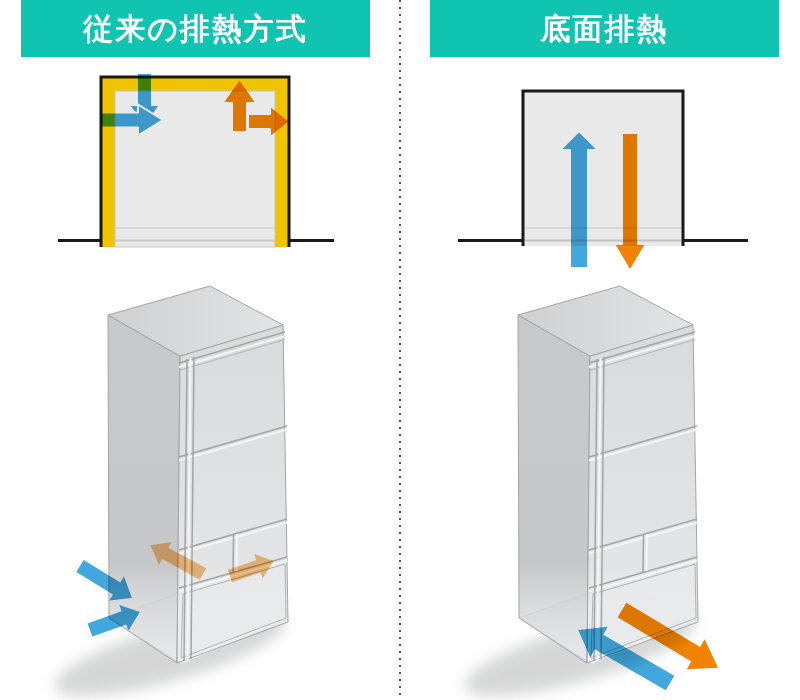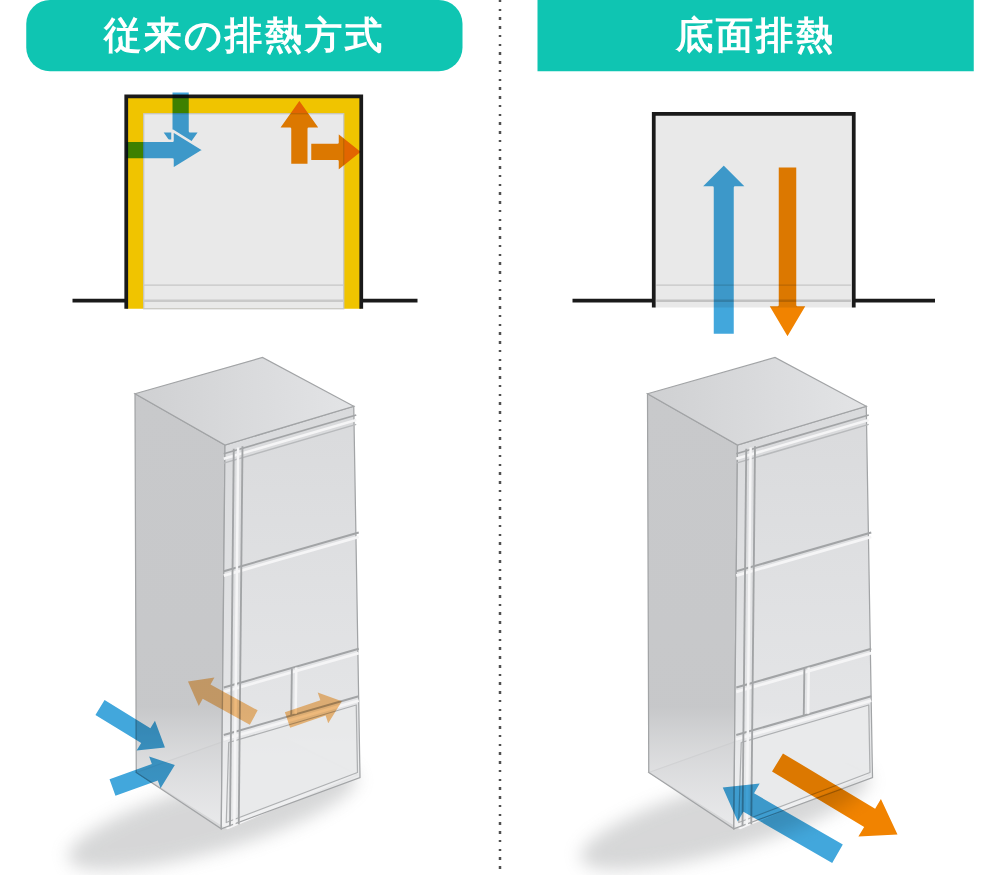--- a/index.html
+++ b/index.html
@@ -2,21 +2,21 @@
 <html><head>
 <meta charset="utf-8">
 <style>
   html,body{margin:0;padding:0;background:#fff;}
   .canvas{position:relative;width:800px;height:700px;background:#fff;overflow:hidden;
           font-family:"Liberation Sans","DejaVu Sans",sans-serif;}
   .divider{position:absolute;left:399px;top:0;width:2px;height:700px;
            background-image:repeating-linear-gradient(to bottom,#4f4f4f 0 2px,transparent 2px 7px);}
   .hdr{position:absolute;top:0;height:57px;width:349px;display:flex;align-items:center;justify-content:center;}
   .hdr span{color:#fff;font-size:30px;font-weight:700;letter-spacing:2px;line-height:1;}
-  .hdr.left{left:21px;border-radius:19px;} .hdr.right{left:430px;}
+  .hdr.left{left:21px;} .hdr.right{left:430px;}
   .topdiag{position:absolute;top:60px;}
   .topdiag.left{left:30px;width:340px;height:200px;}
   .topdiag.right{left:430px;width:340px;height:230px;}
   .fridge{position:absolute;top:262px;width:320px;height:438px;}
   .fridge.left{left:20px;} .fridge.right{left:430px;}
   svg{display:block;}
 </style>
 </head>
 <body>
 

